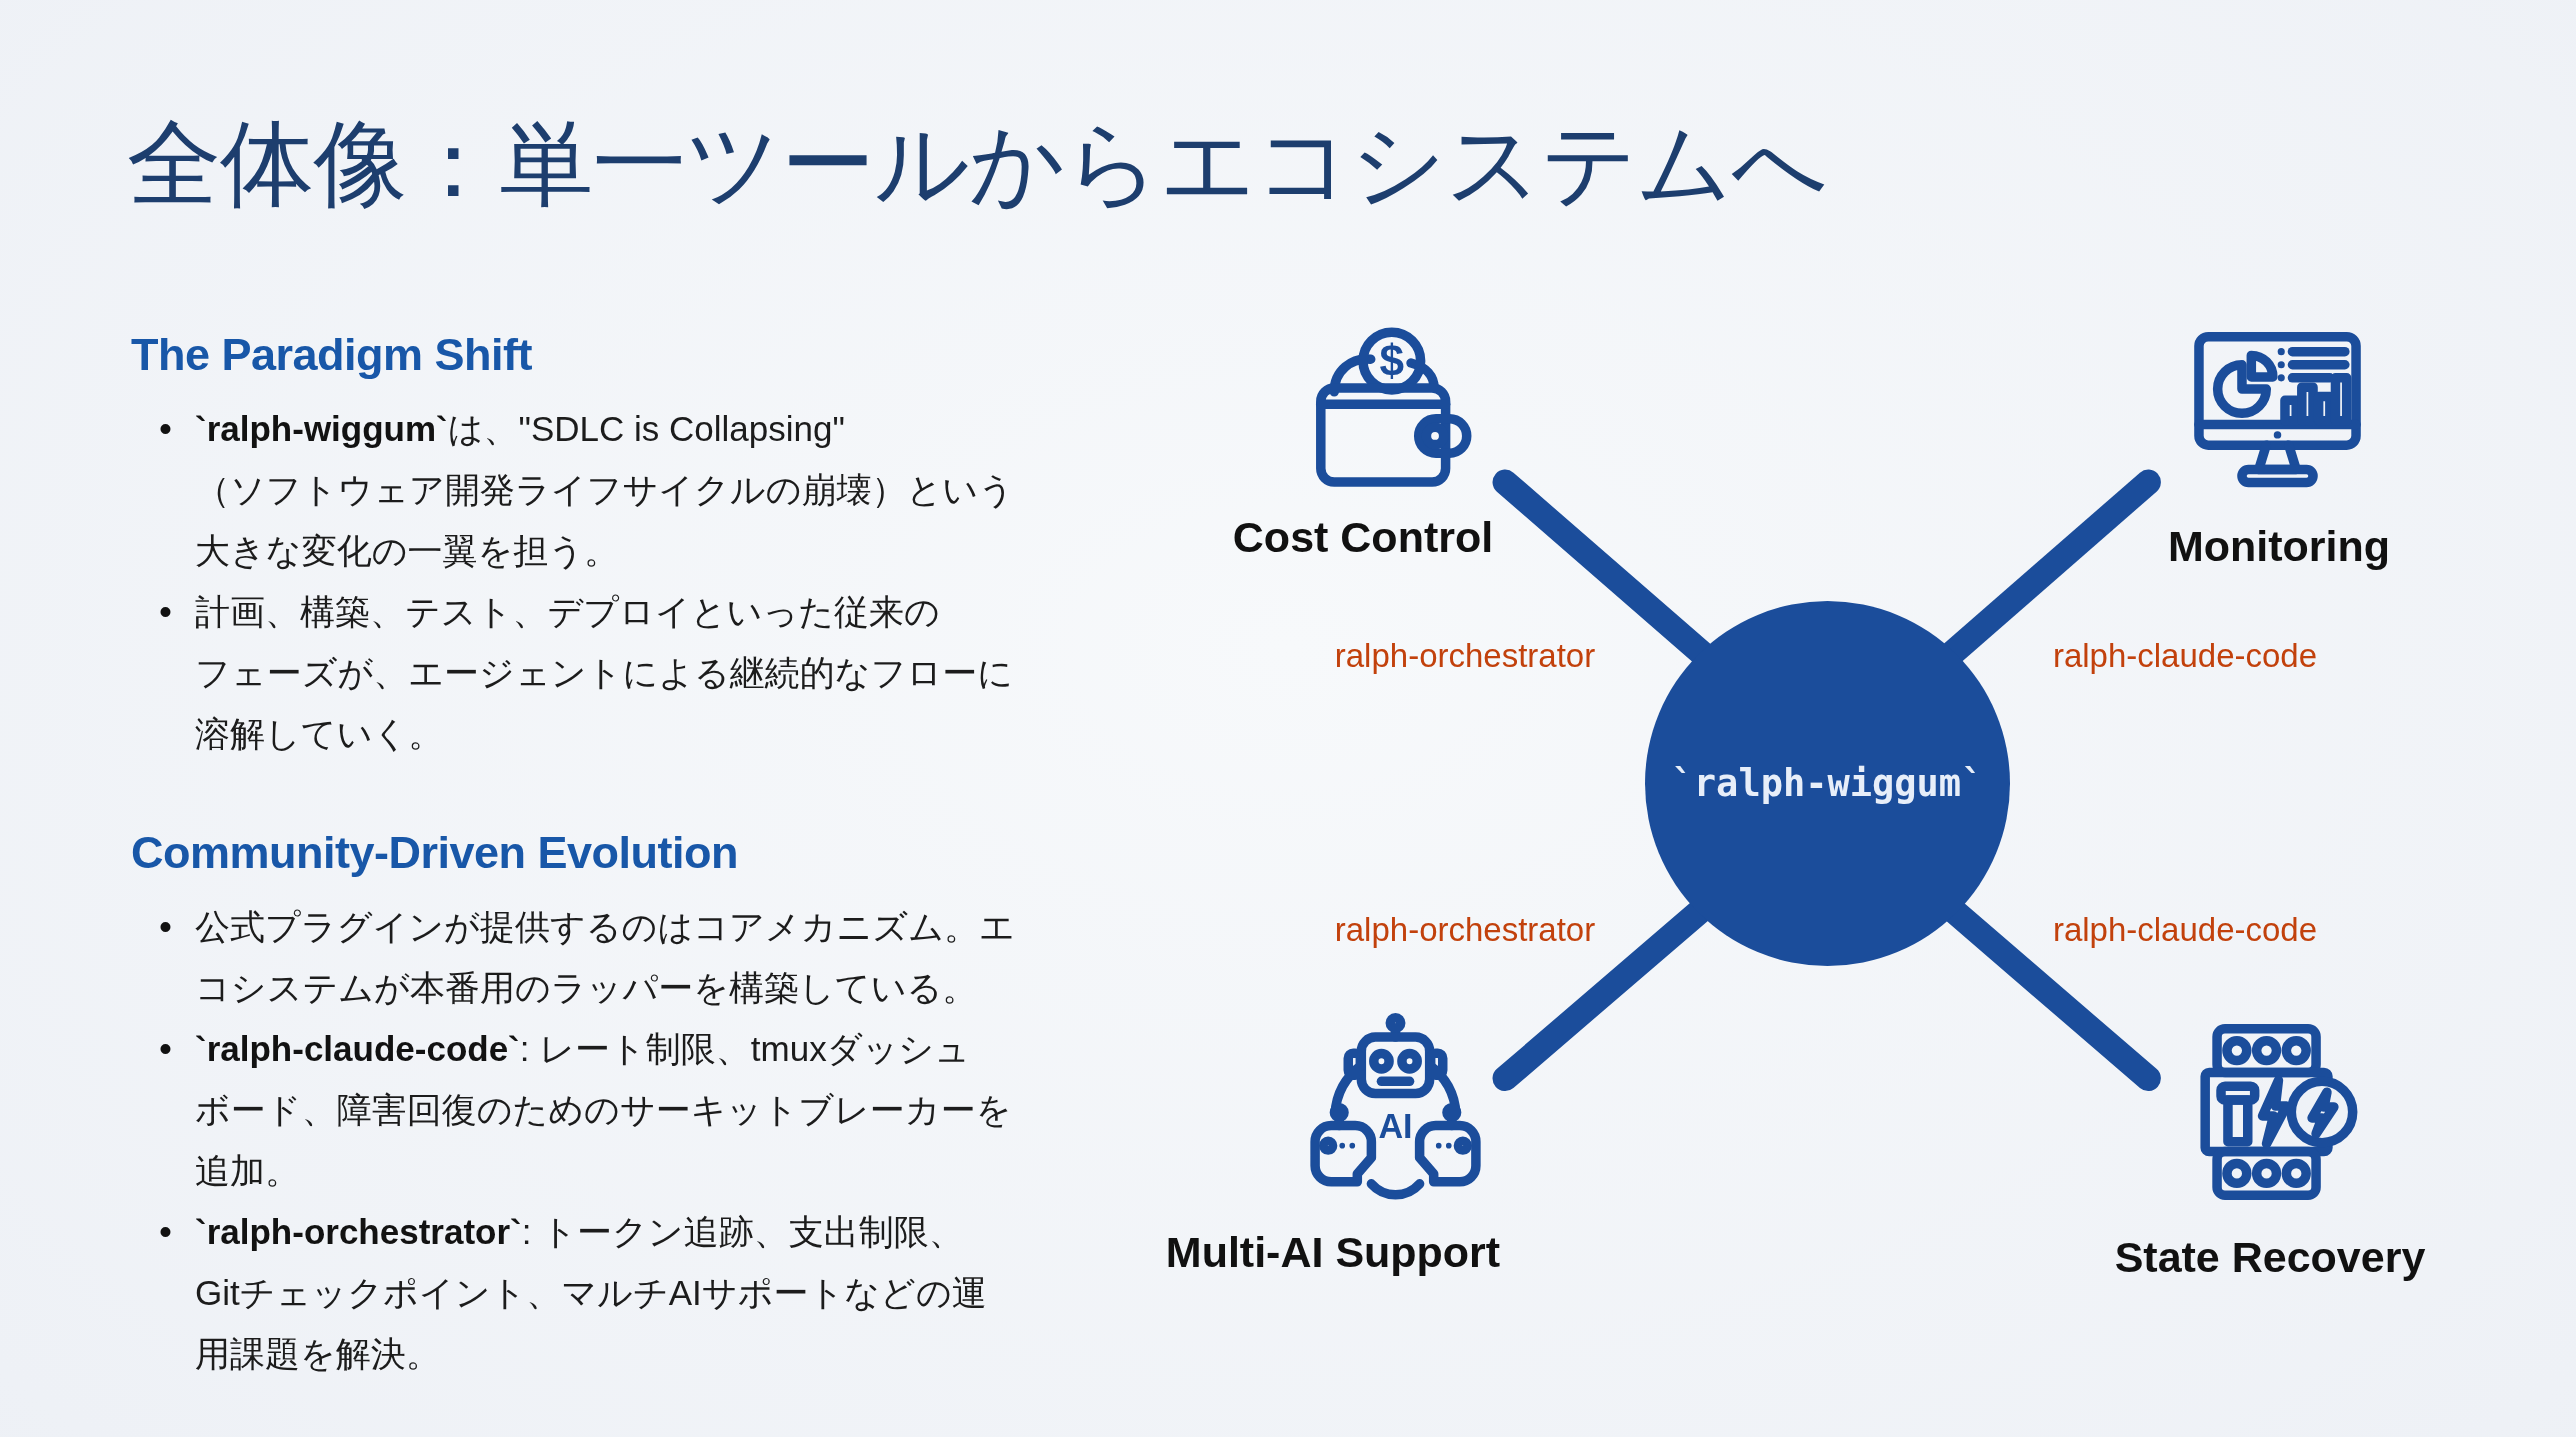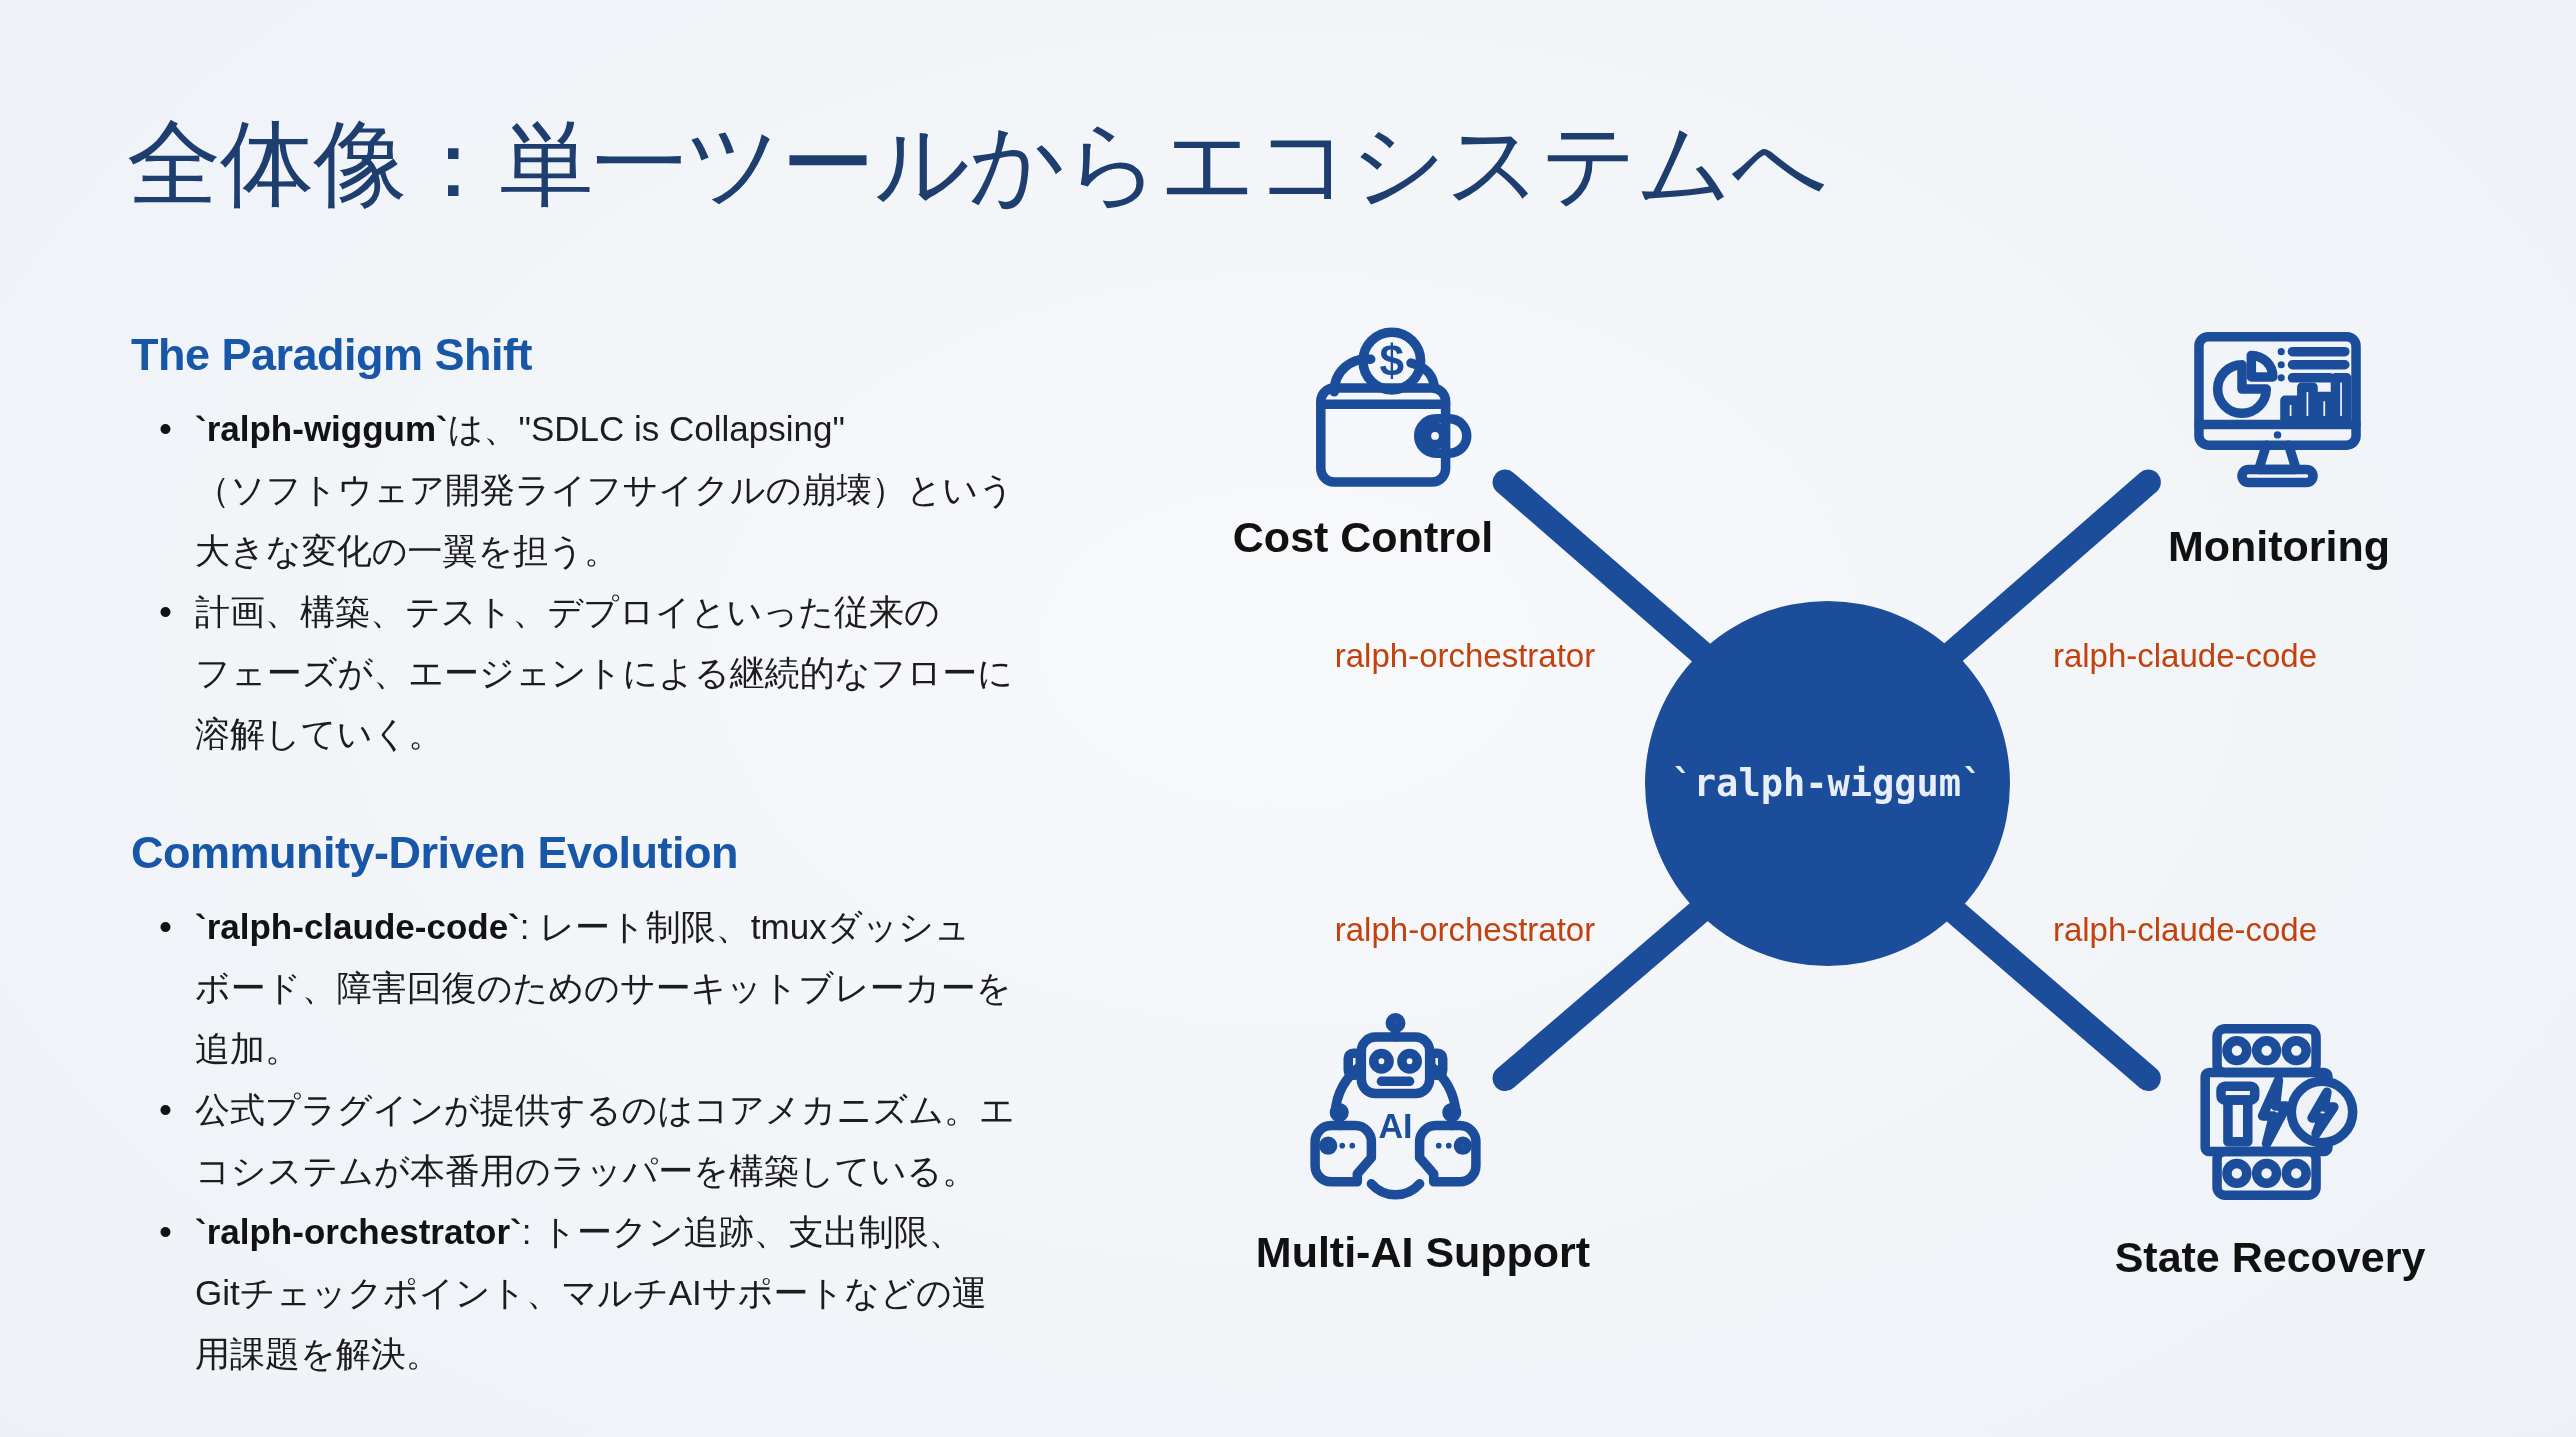--- a/index.html
+++ b/index.html
@@ -87,25 +87,25 @@
 大きな変化の一翼を担う。</span></li>
         <li><span class="bullet-text">計画、構築、テスト、デプロイといった従来の
 フェーズが、エージェントによる継続的なフローに
 溶解していく。</span></li>
       </ul>
   </section>
 
   <section class="sec sec-2">
     <h2>Community-Driven Evolution</h2>
     <ul>
+        <li><span class="bullet-text">公式プラグインが提供するのはコアメカニズム。エ
+コシステムが本番用のラッパーを構築している。</span></li>
         <li><span class="bullet-code">`ralph-claude-code`</span><span class="bullet-text">: レート制限、tmuxダッシュ
 ボード、障害回復のためのサーキットブレーカーを
 追加。</span></li>
-        <li><span class="bullet-text">公式プラグインが提供するのはコアメカニズム。エ
-コシステムが本番用のラッパーを構築している。</span></li>
         <li><span class="bullet-code">`ralph-orchestrator`</span><span class="bullet-text">: トークン追跡、支出制限、
 Gitチェックポイント、マルチAIサポートなどの運
 用課題を解決。</span></li>
       </ul>
   </section>
 
   <section class="diagram">
 
     <svg class="spokes" width="2576" height="1438" viewBox="0 0 2752 1536">
       <line class="spoke" x1="1608" y1="515" x2="1892" y2="762"></line>
@@ -172,21 +172,21 @@
         <circle class="ic-fill" cx="23.5" cy="66" r="1.4"></circle>
         <circle class="ic-fill" cx="28.5" cy="66" r="1.4"></circle>
         <line class="ic-stroke" x1="78" y1="56" x2="78" y2="52"></line>
         <circle class="ic-stroke" cx="78" cy="49.5" r="2.4"></circle>
         <path class="ic-stroke" d="M90 64 a 8 8 0 0 0 -8 -8 h -12 a 8 8 0 0 0 -8 8 v 8 l 7 8 v 4 h 13 a 8 8 0 0 0 8 -8 z"></path>
         <circle class="ic-stroke" cx="83.5" cy="66" r="2.2"></circle>
         <circle class="ic-fill" cx="76.5" cy="66" r="1.4"></circle>
         <circle class="ic-fill" cx="71.5" cy="66" r="1.4"></circle>
       </svg>
     </div>
-    <div class="node-label" style="left:1189px;top:1228px;width:468px;">Multi-AI Support</div>
+    <div class="node-label" style="left:1099px;top:1228px;width:468px;">Multi-AI Support</div>
 
     <div class="icon" style="left:2172px;top:1013px;width:201px;height:198px;">
       <svg viewBox="0 0 100 100">
         <rect class="ic-stroke" x="22" y="8" width="50" height="22" rx="4"></rect>
         <rect class="ic-stroke" x="16" y="30" width="62" height="40" rx="2"></rect>
         <rect class="ic-stroke" x="22" y="70" width="50" height="22" rx="4"></rect>
         <circle class="ic-stroke" cx="32" cy="19" r="5"></circle>
         <circle class="ic-stroke" cx="47" cy="19" r="5"></circle>
         <circle class="ic-stroke" cx="62" cy="19" r="5"></circle>
         <circle class="ic-stroke" cx="32" cy="81" r="5"></circle>

